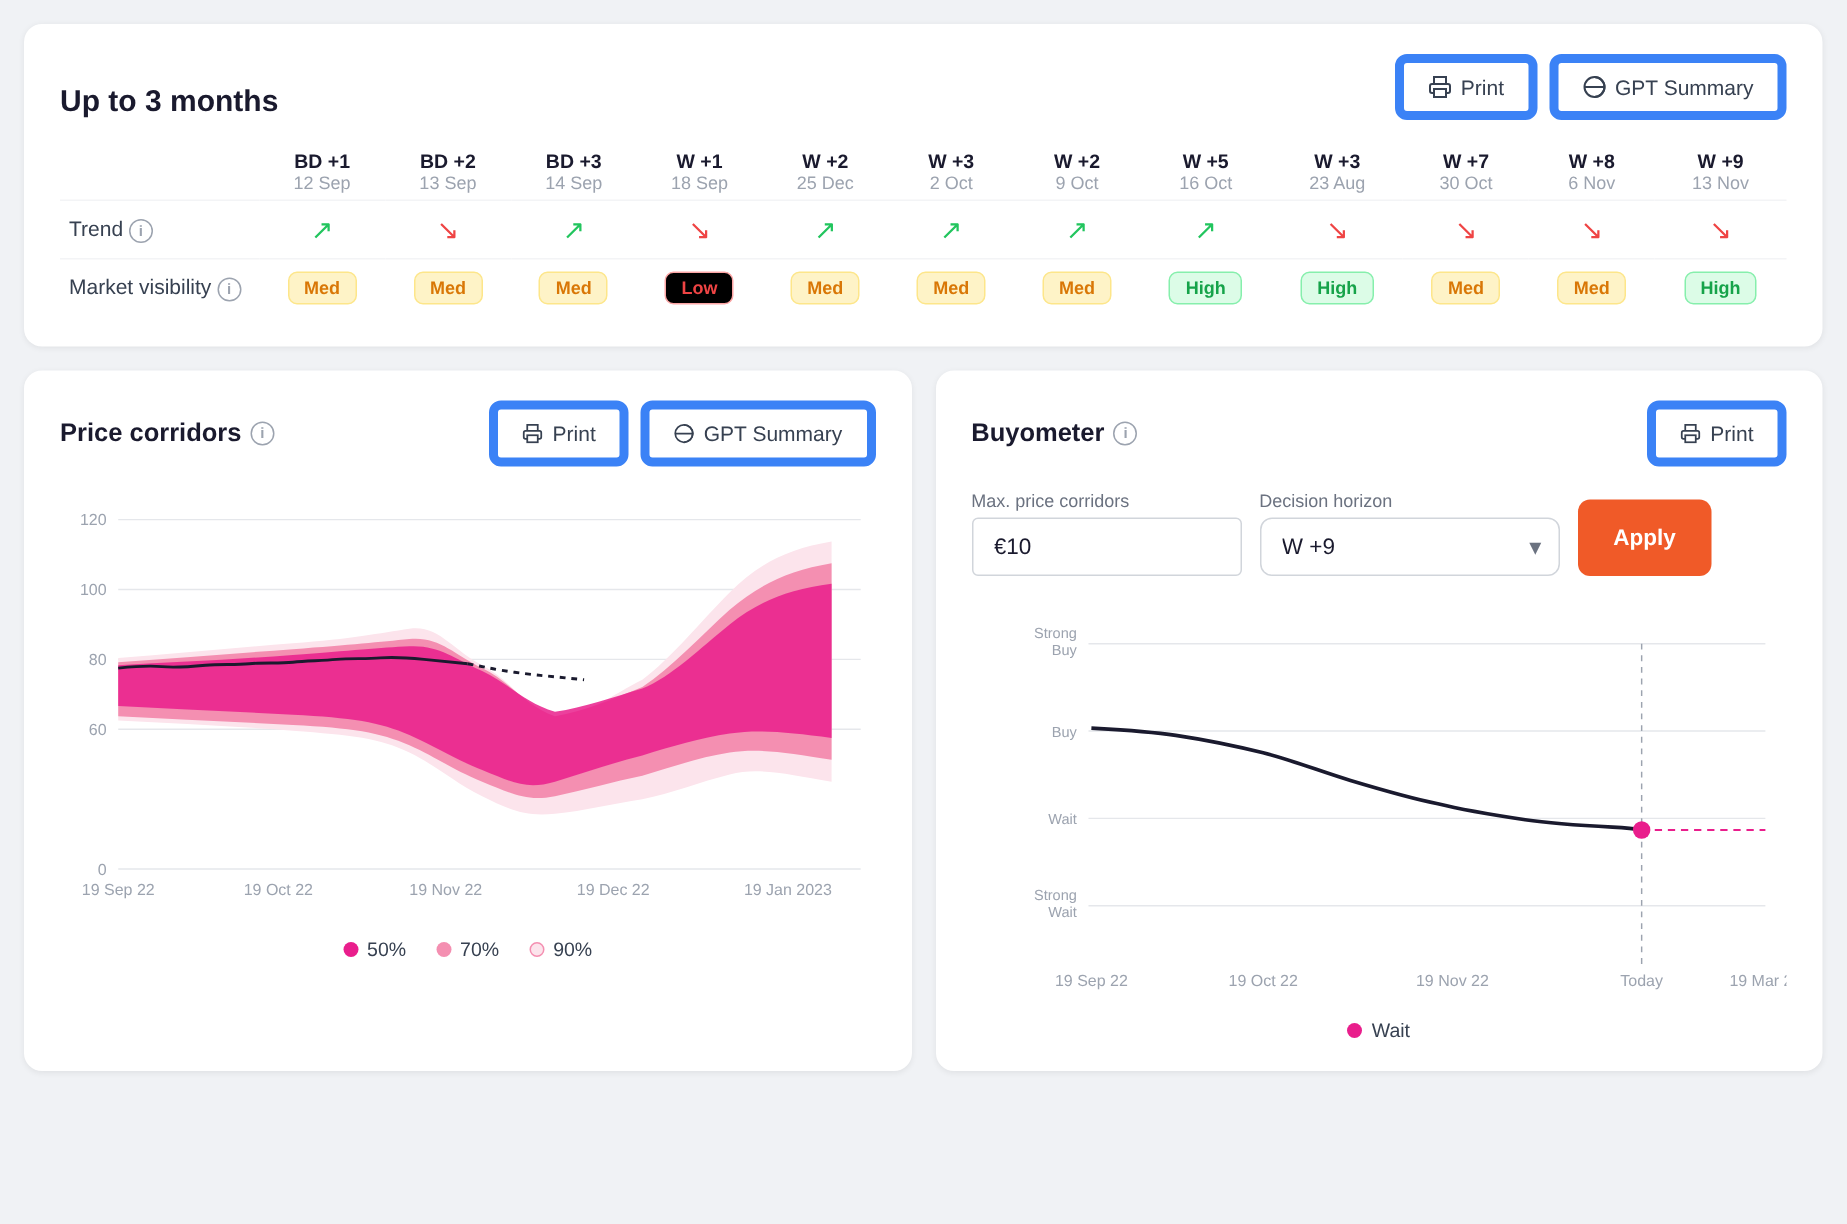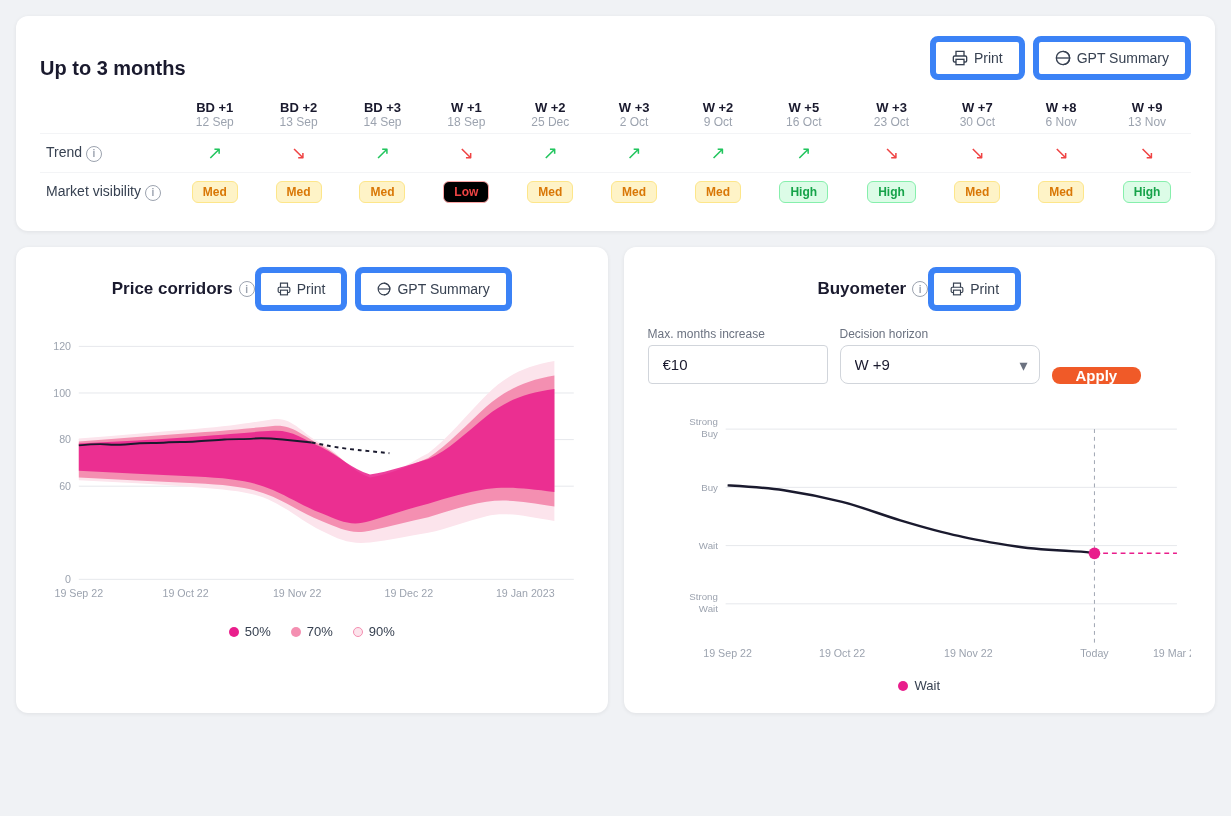--- a/index.html
+++ b/index.html
@@ -47,21 +47,21 @@
       font-weight: 500;
       cursor: pointer;
       color: #374151;
     }
     .btn-primary {
       background: #f05a28;
       color: #fff;
       border: none;
       font-size: 15px;
       font-weight: 600;
-      padding: 0 24px;
+      padding: 17px 24px;
       border-radius: 8px;
       cursor: pointer;
     }
 
     
     .forecast-table {
       width: 100%;
       border-collapse: collapse;
     }
     .forecast-table th {
@@ -135,21 +135,21 @@
       border-radius: 50%;
       border: 1.5px solid #9ca3af;
       color: #9ca3af;
       font-size: 10px;
       font-weight: 700;
       cursor: pointer;
     }
 
     .card-header-row {
       display: flex;
-      justify-content: center;
+      justify-content: space-between;
       align-items: center;
       margin-bottom: 16px;
     }
 
     .legend {
       display: flex;
       justify-content: center;
       gap: 20px;
       margin-top: 12px;
     }
@@ -277,21 +277,21 @@
         <th>
             <div class="col-label">W +2</div>
             <div class="col-date">9 Oct</div>
           </th>
         <th>
             <div class="col-label">W +5</div>
             <div class="col-date">16 Oct</div>
           </th>
         <th>
             <div class="col-label">W +3</div>
-            <div class="col-date">23 Oct</div>
+            <div class="col-date">23 Aug</div>
           </th>
         <th>
             <div class="col-label">W +7</div>
             <div class="col-date">30 Oct</div>
           </th>
         <th>
             <div class="col-label">W +8</div>
             <div class="col-date">6 Nov</div>
           </th>
         <th>
@@ -427,21 +427,21 @@
             <polyline points="6 9 6 2 18 2 18 9"></polyline>
             <path d="M6 18H4a2 2 0 0 1-2-2v-5a2 2 0 0 1 2-2h16a2 2 0 0 1 2 2v5a2 2 0 0 1-2 2h-2"></path>
             <rect x="6" y="14" width="12" height="8"></rect>
           </svg>
         <span>Print</span>
       </button>
     </div>
 
     <div class="input-row">
       <div class="input-group">
-        <label>Max. months increase</label>
+        <label>Max. price corridors</label>
         <input type="text" class="input-field" value="€10" style="">
       </div>
       <div class="input-group">
         <label>Decision horizon</label>
         <div class="select-wrapper">
           <select class="select-field">
             <option>W +1</option>
             <option>W +2</option>
             <option>W +3</option>
             <option>W +4</option>

